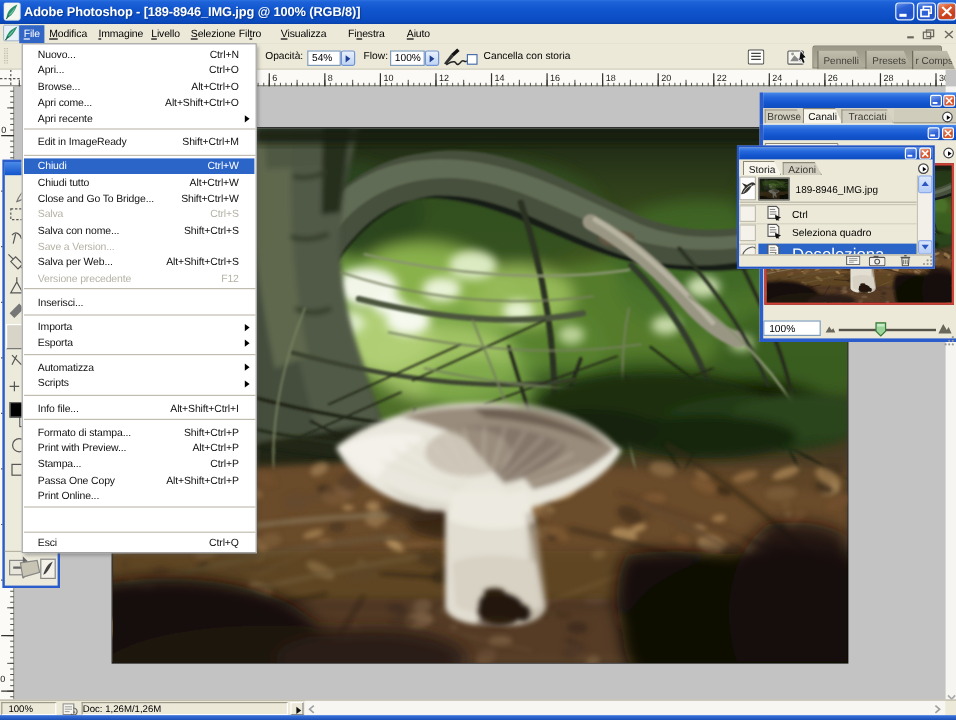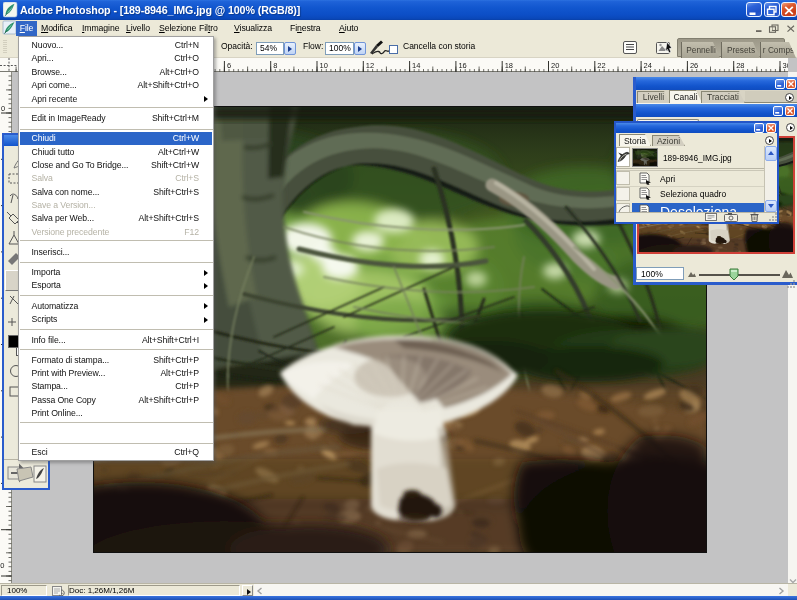--- a/index.html
+++ b/index.html
@@ -946,21 +946,21 @@
   </div>
 <div id="palCanali" class="abs">
 <div class="ptit"></div>
 <div class="pbtn pbmin abs" style="left:139px"><svg width="8" height="8" viewBox="0 0 8 8">
         <rect x="1.2" y="5" width="4" height="1.6" fill="#fff"></rect>
       </svg></div>
 <div class="pbtn pbcls abs" style="left:150px"><svg width="8" height="8" viewBox="0 0 8 8">
         <path d="M1.5 1.5 L6.5 6.5 M6.5 1.5 L1.5 6.5" stroke="#fff" stroke-width="1.3"></path>
       </svg></div>
 <div class="abs" style="left:0;top:13px;width:161px;height:13px;background:#d8d4c4"></div>
-<div class="abs tab tabg" style="left:1px;top:14px;width:33px;line-height:11px">Livelli</div>
+<div class="abs tab tabg" style="left:1px;top:14px;width:33px;line-height:11px">Browse</div>
 <div class="abs tab tabw" style="left:33px;top:13px;width:33px;height:13px;line-height:12px;color:#111">Canali</div>
 <div class="abs tab tabg" style="left:65px;top:14px;width:44px;line-height:11px">Tracciati</div>
 <div class="abs" style="left:109px;top:14px;right:0;height:12px;background:#d0ccbc;border-bottom:1px solid #8a8875"></div>
 <div class="cirb" style="left:149px;top:15.5px"></div>
 <div class="abs" style="left:0;top:26px;width:161px;height:3px;background:#f6f4ec"></div>
   </div>
 <div id="palNav" class="abs">
 <div class="ptit"></div>
 <div class="pbtn pbmin abs" style="left:137px"><svg width="8" height="8" viewBox="0 0 8 8">
         <rect x="1.2" y="5" width="4" height="1.6" fill="#fff"></rect>
@@ -1021,21 +1021,21 @@
       </svg></div>
 <div class="abs" style="left:47px;top:30px;font-size:8.3px">189-8946_IMG.jpg</div>
 <div class="abs" style="left:0;top:44.5px;width:148px;height:1px;background:#b8b5a5"></div>
 <div class="abs" style="left:0;top:46.5px;width:148px;height:1px;background:#cac7b7"></div>
 <div class="abs" style="left:0;top:48px;width:14px;height:14px;background:#f4f2ea;border:1px solid #c0bdad"></div>
 <span class="abs" style="left:22px;top:48px"><svg width="14" height="13" viewBox="0 0 14 13">
         <path d="M2 1 H9 L11 3 V11 H2 Z" fill="#fcfbf6" stroke="#555" stroke-width="0.9"></path>
         <path d="M3.5 3.5 H8 M3.5 5.5 H9 M3.5 7.5 H9" stroke="#777" stroke-width="0.8"></path>
         <path d="M8 8 L13 10.5 L10.5 11 L11.5 13 L9.5 12.5 L9 13 L8 10.5 Z" fill="#111"></path>
       </svg></span>
-<div class="abs" style="left:44px;top:51px;font-size:8.5px">Apri</div>
+<div class="abs" style="left:44px;top:51px;font-size:8.5px">Ctrl</div>
 <div class="abs" style="left:0;top:62.5px;width:148px;height:1px;background:#d5d2c2"></div>
 <div class="abs" style="left:0;top:63.5px;width:14px;height:14px;background:#f4f2ea;border:1px solid #c0bdad"></div>
 <span class="abs" style="left:22px;top:63px"><svg width="14" height="13" viewBox="0 0 14 13">
         <path d="M2 1 H9 L11 3 V11 H2 Z" fill="#fcfbf6" stroke="#555" stroke-width="0.9"></path>
         <path d="M3.5 3.5 H8 M3.5 5.5 H9 M3.5 7.5 H9" stroke="#777" stroke-width="0.8"></path>
         <path d="M8 8 L13 10.5 L10.5 11 L11.5 13 L9.5 12.5 L9 13 L8 10.5 Z" fill="#111"></path>
       </svg></span>
 <div class="abs" style="left:44px;top:66px;font-size:8.5px">Seleziona quadro</div>
 <div class="abs" style="left:0;top:79.5px;width:14px;height:9px;background:#f4f2ea;border:1px solid #c0bdad;border-bottom:none"></div>
     <svg class="abs" style="left:2px;top:80.5px;z-index:3" width="12" height="9" viewBox="0 0 12 9">

